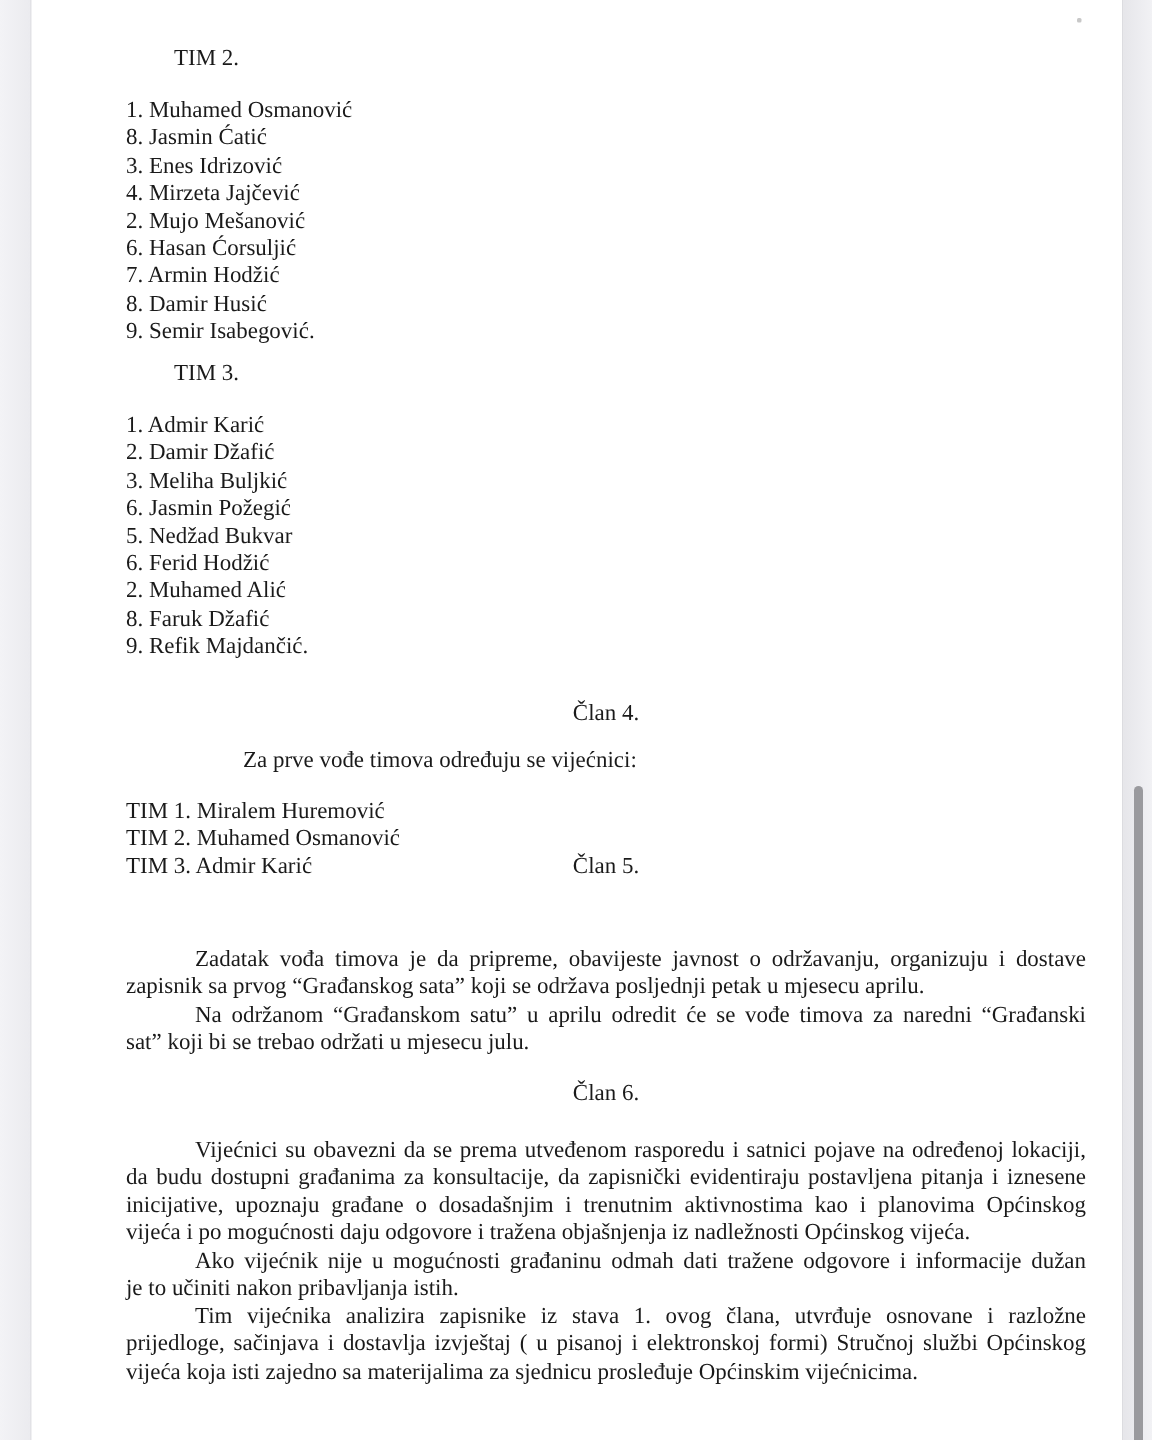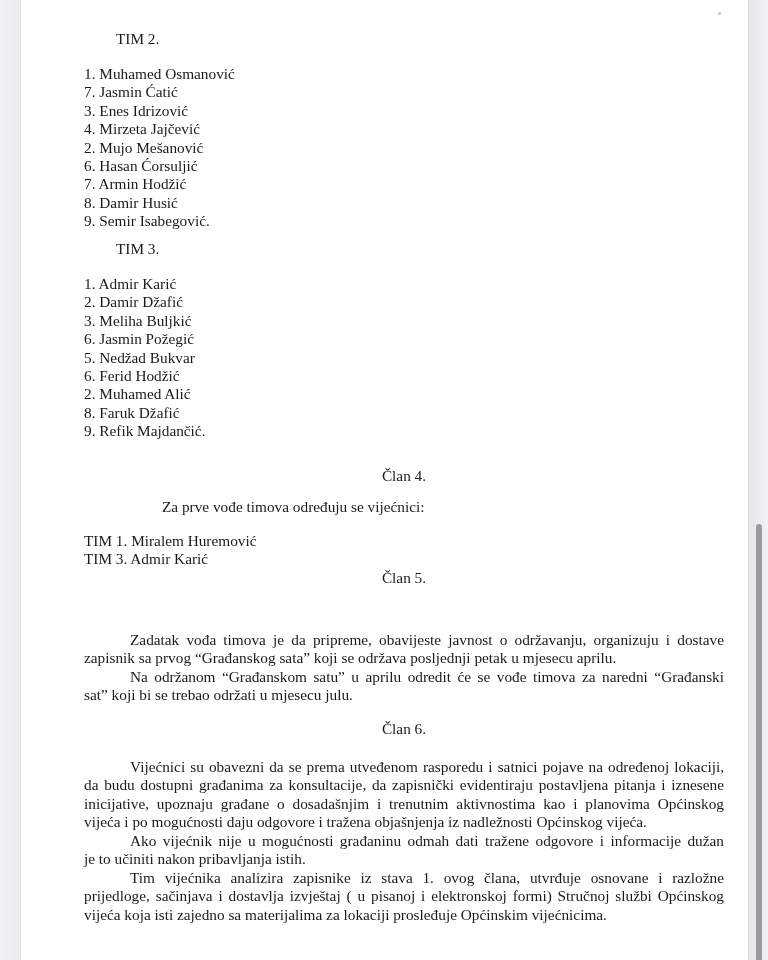--- a/index.html
+++ b/index.html
@@ -50,21 +50,21 @@
 <div class="left-strip"></div>
 <div class="right-strip"></div>
 <div class="scroll-thumb"></div>
 <div class="speck"></div>
 
 <div class="page">
 
   <div class="abs" style="top:0px;left:0;">TIM 2.</div>
   <ul class="list abs" style="top:35px;left:0;">
     <li>1. Muhamed Osmanović</li>
-    <li>7. Jasmin Ćatić</li>
+    <li>8. Jasmin Ćatić</li>
     <li>3. Enes Idrizović</li>
     <li>4. Mirzeta Jajčević</li>
     <li>2. Mujo Mešanović</li>
     <li>6. Hasan Ćorsuljić</li>
     <li>7. Armin Hodžić</li>
     <li>8. Damir Husić</li>
     <li>9. Semir Isabegović.</li>
   </ul>
 
   <div class="abs" style="top:210px;left:0;">TIM 3.</div>
@@ -77,20 +77,21 @@
     <li>6. Ferid Hodžić</li>
     <li>2. Muhamed Alić</li>
     <li>8. Faruk Džafić</li>
     <li>9. Refik Majdančić.</li>
   </ul>
 
   <div class="heading" style="top:437px;">Član 4.</div>
   <div class="abs" style="top:468px;left:46px;">Za prve vođe timova određuju se vijećnici:</div>
   <ul class="list abs" style="top:502px;left:0;">
     <li>TIM 1. Miralem Huremović</li>
+    <li>TIM 2. Muhamed Osmanović</li>
     <li>TIM 3. Admir Karić</li>
   </ul>
 
   <div class="heading" style="top:539px;">Član 5.</div>
   <div class="para" style="top:601px;">
     <span class="just-line" style="padding-left:46px;">Zadatak vođa timova je da  pripreme, obavijeste javnost o održavanju, organizuju i dostave</span>
     <span class="last-line">zapisnik sa prvog “Građanskog sata” koji se održava posljednji petak u mjesecu aprilu.</span>
   </div>
   <div class="para" style="top:638px;">
     <span class="just-line" style="padding-left:46px;">Na održanom “Građanskom satu” u aprilu odredit će se vođe timova za naredni “Građanski</span>
@@ -104,15 +105,15 @@
     <span class="just-line">inicijative, upoznaju građane o dosadašnjim i trenutnim aktivnostima kao i planovima Općinskog</span>
     <span class="last-line">vijeća i po mogućnosti daju odgovore i tražena objašnjenja iz nadležnosti Općinskog vijeća.</span>
   </div>
   <div class="para" style="top:802px;">
     <span class="just-line" style="padding-left:46px;">Ako vijećnik nije u mogućnosti građaninu odmah dati tražene odgovore i informacije dužan</span>
     <span class="last-line">je to učiniti nakon pribavljanja istih.</span>
   </div>
   <div class="para" style="top:839px;">
     <span class="just-line" style="padding-left:46px;">Tim vijećnika analizira zapisnike iz stava 1. ovog člana, utvrđuje osnovane i razložne</span>
     <span class="just-line">prijedloge, sačinjava i dostavlja izvještaj ( u pisanoj i elektronskoj formi) Stručnoj službi Općinskog</span>
-    <span class="last-line">vijeća koja isti zajedno sa materijalima za lokaciji prosleđuje Općinskim vijećnicima.</span>
+    <span class="last-line">vijeća koja isti zajedno sa materijalima za sjednicu prosleđuje Općinskim vijećnicima.</span>
   </div>
 </div>
 
 </body></html>

